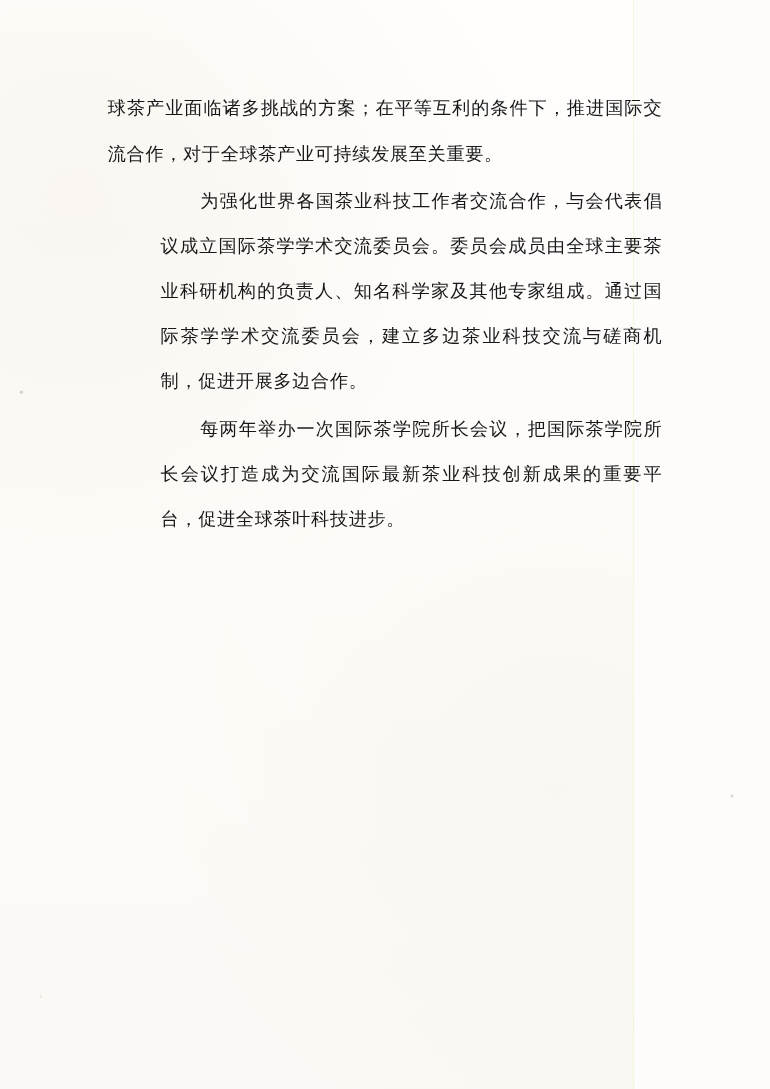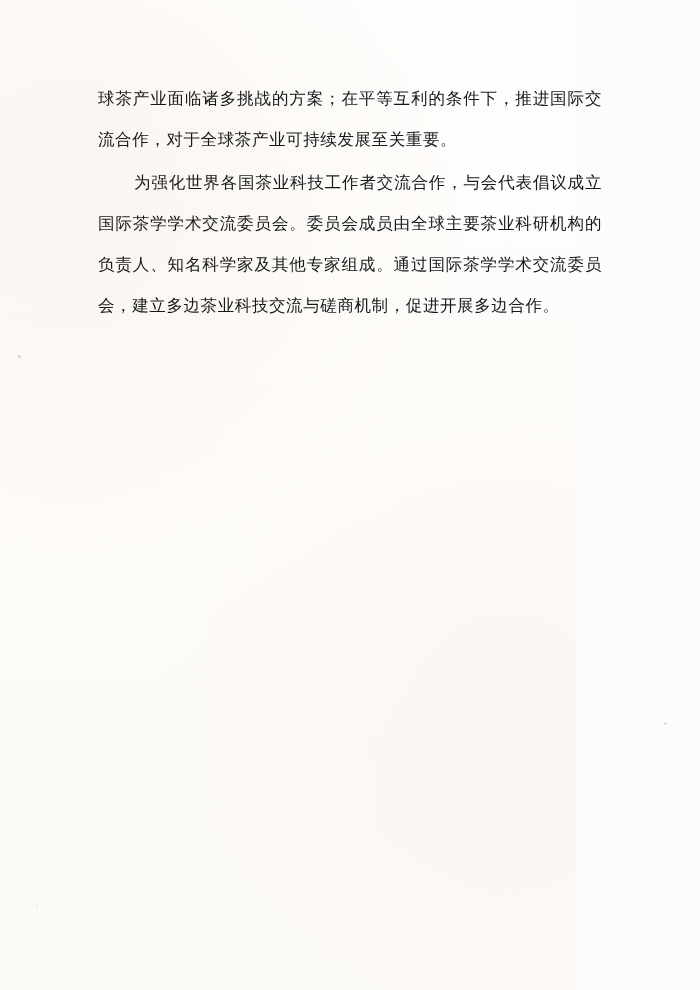--- a/index.html
+++ b/index.html
@@ -41,20 +41,21 @@
     font-size: 16.5px;
     line-height: 41px;
     color: #18181a;
     text-align: justify;
     text-justify: inter-character;
     letter-spacing: 0.6px;
     font-weight: 400;
   }
   p.indent {
     text-indent: 36px;
+    margin-left: 48px;
   }
   .faint-mark {
     position: absolute;
     width: 3px;
     height: 3px;
     border-radius: 50%;
     background: rgba(150,140,130,0.35);
   }
   .mark-a { left: 18px; top: 355px; }
   .mark-b { left: 664px; top: 722px; background: rgba(160,150,140,0.30); }
@@ -62,18 +63,19 @@
 </style>
 </head>
 <body>
 
 <div class="page">
   <div class="page-texture"></div>
 
   <div class="content">
     <p class="para">球茶产业面临诸多挑战的方案；在平等互利的条件下，推进国际交流合作，对于全球茶产业可持续发展至关重要。</p>
     <p class="para indent">为强化世界各国茶业科技工作者交流合作，与会代表倡议成立国际茶学学术交流委员会。委员会成员由全球主要茶业科研机构的负责人、知名科学家及其他专家组成。通过国际茶学学术交流委员会，建立多边茶业科技交流与磋商机制，促进开展多边合作。</p>
+    <p class="para indent">每两年举办一次国际茶学院所长会议，把国际茶学院所长会议打造成为交流国际最新茶业科技创新成果的重要平台，促进全球茶叶科技进步。</p>
   </div>
 
   <span class="faint-mark mark-a"></span>
   <span class="faint-mark mark-b"></span>
   <span class="faint-mark mark-c"></span>
 </div>
 
 </body></html>

